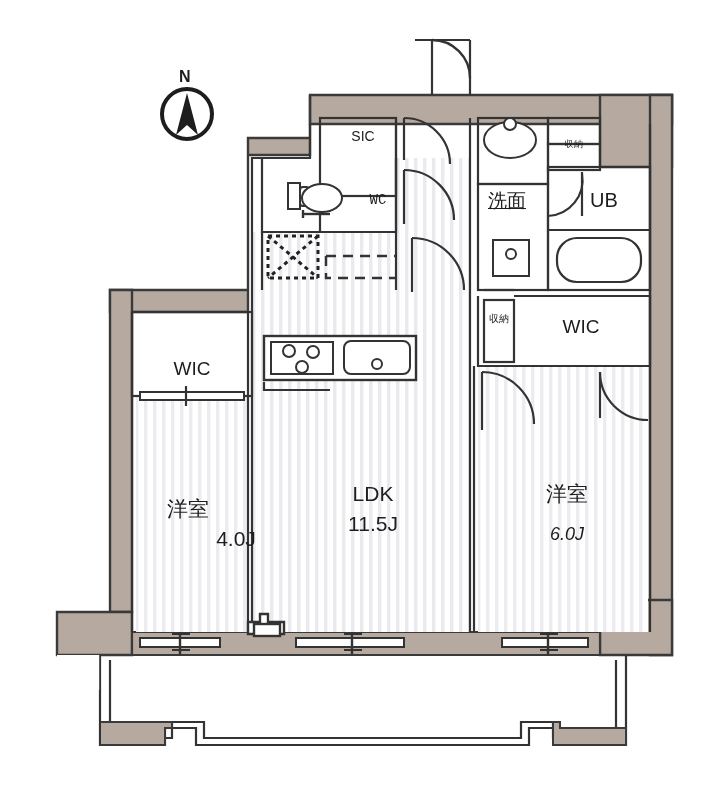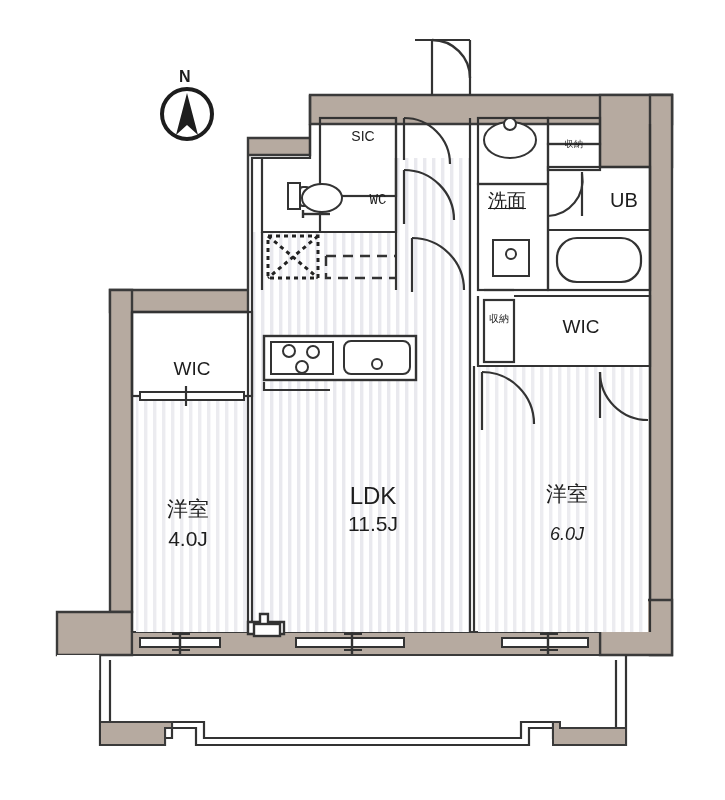--- a/index.html
+++ b/index.html
@@ -235,33 +235,33 @@
   </svg>
 
   <div class="lbl" style="left:179px;top:68px;font-size:16px;font-weight:bold;">N</div>
 
   <div class="lbl" style="left:333px;top:128px;width:60px;font-size:14px;">SIC</div>
 
   <div class="lbl" style="left:358px;top:192px;width:40px;font-size:14px;font-family:Liberation Mono, monospace;">WC</div>
 
   <div class="lbl" style="left:483px;top:190px;width:48px;font-size:19px;text-decoration:underline;">洗面</div>
 
-  <div class="lbl" style="left:582px;top:189px;width:44px;font-size:20px;padding-left:20px;">UB</div>
+  <div class="lbl" style="left:582px;top:189px;width:44px;font-size:20px;">UB</div>
 
   <div class="lbl" style="left:161px;top:358px;width:62px;font-size:19px;">WIC</div>
 
   <div class="lbl" style="left:550px;top:316px;width:62px;font-size:19px;">WIC</div>
 
   <div class="lbl" style="left:552px;top:139px;width:44px;font-size:9px;letter-spacing:0.5px;">収納</div>
 
   <div class="lbl" style="left:487px;top:313px;width:24px;font-size:10px;line-height:1.15;">収納</div>
 
-  <div class="lbl" style="left:333px;top:482px;width:80px;font-size:24px;">LDK</div>
+  <div class="lbl" style="left:333px;top:482px;width:80px;font-size:21px;">LDK</div>
   <div class="lbl" style="left:333px;top:512px;width:80px;font-size:21px;">11.5J</div>
 
   <div class="lbl" style="left:148px;top:497px;width:80px;font-size:21px;">洋室</div>
-  <div class="lbl" style="left:148px;top:527px;width:80px;font-size:21px;">4.0J</div>
+  <div class="lbl" style="left:148px;top:527px;width:80px;font-size:21px;padding-left:48px;">4.0J</div>
 
   <div class="lbl" style="left:527px;top:482px;width:80px;font-size:21px;">洋室</div>
   <div class="lbl" style="left:527px;top:524px;width:80px;font-size:18px;font-style:italic;">6.0J</div>
 
 
 </div>
 
 </body></html>

